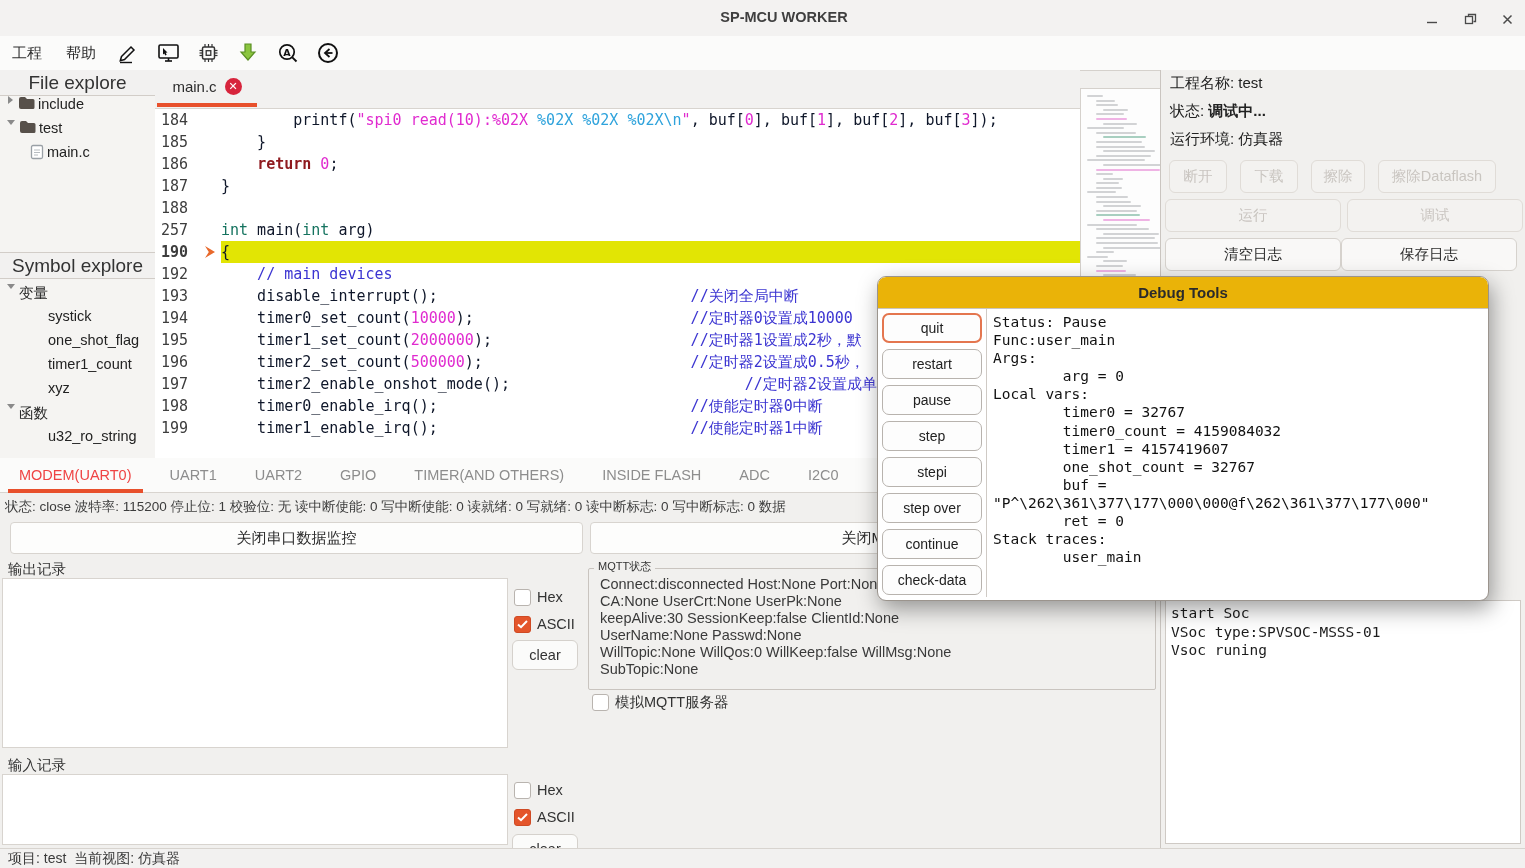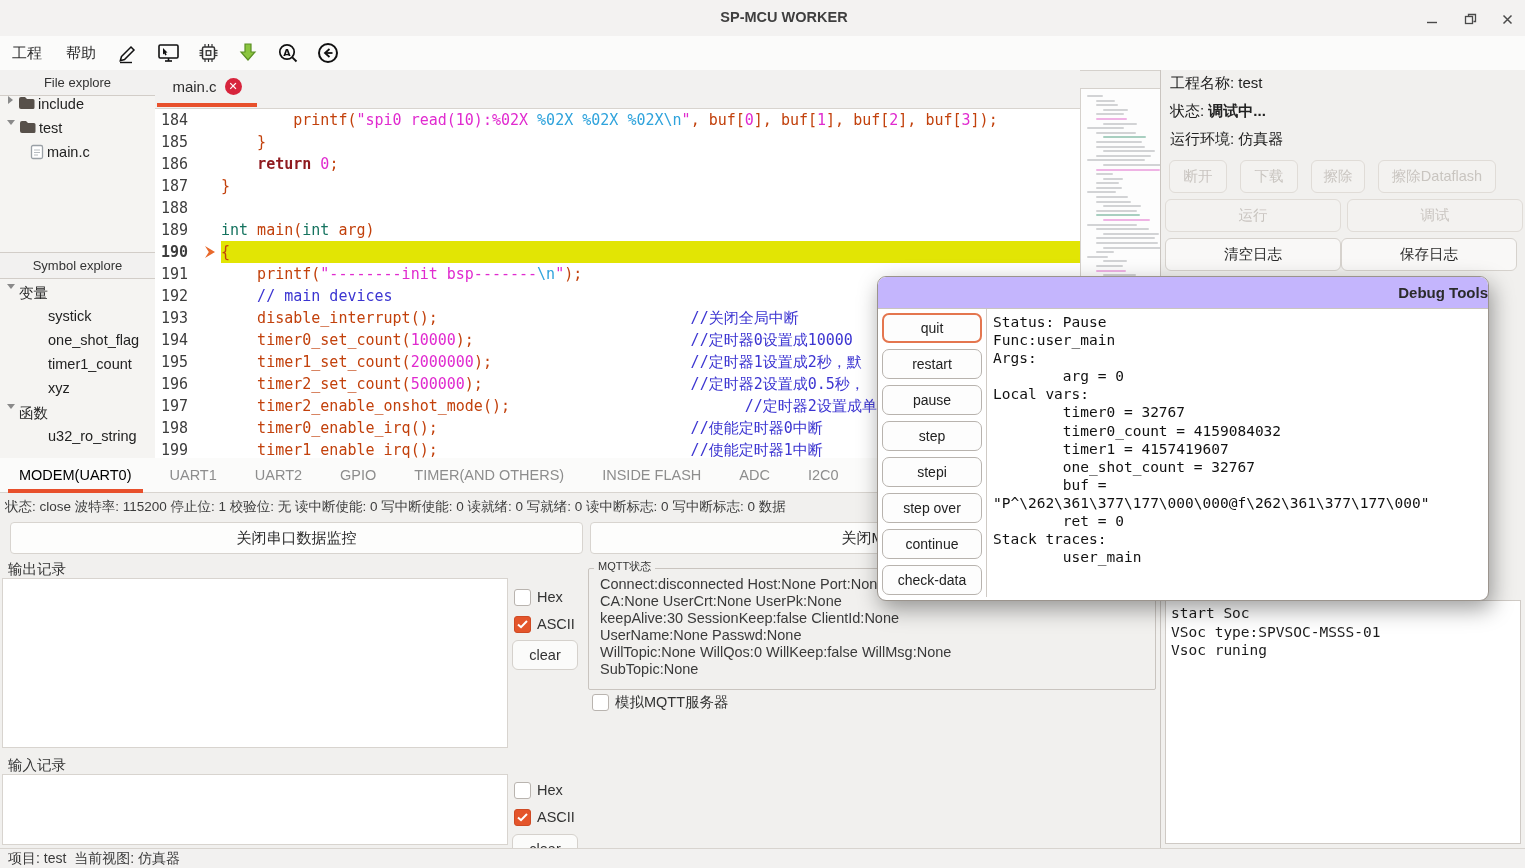--- a/index.html
+++ b/index.html
@@ -13,21 +13,21 @@
   .winctl{position:absolute;top:8px;width:22px;height:22px;display:flex;align-items:center;justify-content:center;color:#4a4a4a;}
   .winctl svg{display:block;}
 
   
   .menubar{left:0;top:36px;width:1525px;height:34px;background:#fbfbfa;border-bottom:1px solid #d5d1cc;display:flex;align-items:center;}
   .menuitem{font-size:15px;color:#2f2f2f;padding:0 12px;}
   .tbicon{width:26px;height:26px;margin:0 7px;display:flex;align-items:center;justify-content:center;}
 
   
   .sidebar{left:0;top:70px;width:155px;height:390px;background:#f5f4f2;border-right:1px solid #cfcac5;overflow:hidden;}
-  .sb-head{height:25px;line-height:25px;text-align:center;font-size:13px;color:#333;background:#f2f1f0;border-bottom:1px solid #d2cdc8;}
+  .sb-head{height:25px;line-height:25px;text-align:center;font-size:19px;color:#333;background:#f2f1f0;border-bottom:1px solid #d2cdc8;}
   .sb-head.second{border-top:1px solid #d2cdc8;margin-top:84px;}
   .trow{display:flex;align-items:flex-start;height:24px;font-size:14.5px;color:#222;}
   .tri-r{width:0;height:0;border-top:4px solid transparent;border-bottom:4px solid transparent;border-left:5px solid #8a8a8a;margin:0 5px 0 8px;}
   .tri-d{width:0;height:0;border-left:4px solid transparent;border-right:4px solid transparent;border-top:5px solid #8a8a8a;margin:0 4px 0 7px;}
   .tree-ic{margin-right:3px;display:flex;}
   .ind1{margin-left:30px;}
   .ind2{margin-left:48px;}
 
   
   .editor{left:155px;top:70px;width:925px;height:390px;background:#f2f1f0;overflow:hidden;}
@@ -36,21 +36,21 @@
   .etab-underline{position:absolute;left:2px;top:33px;width:100px;height:4px;background:#e8502c;}
   .closecirc{width:17px;height:17px;border-radius:50%;background:#d7243c;color:#fff;font-size:11px;font-weight:bold;display:flex;align-items:center;justify-content:center;line-height:1;}
   .codearea{position:absolute;left:0;top:38px;width:925px;height:352px;background:#ffffff;border-top:1px solid #d8d4cf;overflow:hidden;}
   .cl{display:flex;height:22px;line-height:22px;font-family:"DejaVu Sans Mono","Liberation Mono",monospace;font-size:15px;white-space:pre;}
   .ln{width:44px;flex:0 0 44px;text-align:left;padding-left:6px;color:#3d3d3d;}
   .mk{width:16px;flex:0 0 16px;position:relative;}
   .cl.cur .mk i{position:absolute;left:0;top:5px;width:10px;height:12px;background:#e8692c;clip-path:polygon(0 0,100% 50%,0 100%,38% 50%);}
   .code{flex:1;overflow:hidden;}
   .cl.cur .code{background:#e2e504;}
   .cl.cur .ln{font-weight:bold;}
-  .sg-p{color:#c2410c;}
+  .sg-p{color:#0f172a;}
   .sg-s{color:#e02acf;}
   .sg-n{color:#e02acf;}
   .sg-e{color:#2fa3dc;}
   .sg-k{color:#8f1a1f;font-weight:bold;}
   .sg-t{color:#15735f;font-weight:normal;}
   .sg-m{color:#3b34d1;}
 
   
   .minimap{left:1080px;top:88px;width:80px;height:372px;background:#fdfdfd;border:1px solid #d5d1cc;border-right:none;overflow:hidden;padding-top:6px;box-sizing:border-box;}
   .mmbar{height:2px;margin-bottom:2.6px;border-radius:1px;}
@@ -62,41 +62,41 @@
   .btnrow{display:flex;gap:13px;padding-left:8px;margin-top:6px;}
   .pbtn{height:33px;border:1px solid #e0dcd7;border-radius:6px;background:#f3f2f0;color:#c9c5c0;font-size:14.5px;display:flex;align-items:center;justify-content:center;box-sizing:border-box;}
   .pbtn.on{color:#2c2c2c;border-color:#d6d2cd;background:#f9f8f7;}
   .soclog{position:absolute;left:4px;top:530px;width:356px;height:244px;background:#ffffff;border:1px solid #cfcac5;box-sizing:border-box;}
   .soclog pre{margin:0;padding:3px 5px;font-family:"DejaVu Sans Mono","Liberation Mono",monospace;font-size:14.5px;line-height:18.5px;color:#1c1c1c;}
 
   
   .bottom{left:0;top:458px;width:1160px;height:390px;background:#f1f0ee;}
   .btabs{height:34px;background:#fbfbfa;border-bottom:1px solid #d8d4cf;display:flex;align-items:center;position:relative;}
   .btab{padding:0 19px;font-size:14.5px;color:#8d8d8d;height:30px;line-height:30px;position:relative;white-space:nowrap;}
-  .btab.active{color:#000000;}
+  .btab.active{color:#ef4444;}
   .btab.active::after{content:"";position:absolute;left:8px;right:8px;bottom:-3px;height:4px;background:#e8502c;}
   .sstatus{height:27px;line-height:27px;font-size:13.5px;color:#3c3c3c;padding-left:5px;white-space:nowrap;overflow:hidden;}
   .widebtns{display:flex;gap:7px;padding:2px 2px 0 2px;}
   .wbtn{height:32px;background:#fdfdfc;border:1px solid #d8d4cf;border-radius:4px;font-size:15px;color:#2b2b2b;display:flex;align-items:center;justify-content:center;box-sizing:border-box;}
 
   .seclabel{font-size:14.5px;color:#333;}
   .whitebox{background:#fff;border:1px solid #d8d4cf;box-sizing:border-box;}
   .cbrow{display:flex;align-items:center;gap:6px;height:22px;}
   .cb{width:17px;height:17px;border:1px solid #b9b4af;border-radius:3px;background:#fff;box-sizing:border-box;display:flex;align-items:center;justify-content:center;}
   .cb.checked{background:#e4552b;border-color:#cf4a24;}
   .cblab{font-size:14.5px;color:#333;}
   .clearbtn{width:66px;height:30px;background:#fbfbfa;border:1px solid #d5d1cc;border-radius:6px;font-size:14.5px;color:#333;display:flex;align-items:center;justify-content:center;box-sizing:border-box;}
 
   .mqttbox{position:absolute;left:588px;top:568px;width:566px;height:120px;border:1px solid #c9c4bf;border-radius:2px;}
   .mqttleg{position:absolute;left:594px;top:559px;background:#f1f0ee;padding:0 4px;font-size:11px;color:#333;}
   .mqline{font-size:14.5px;color:#3a3a3a;line-height:17px;white-space:nowrap;}
 
   
   .dbgwin{left:877px;top:276px;width:612px;height:325px;background:#ffffff;border:1px solid #9b948d;border-radius:9px;box-shadow:3px 8px 22px rgba(0,0,0,0.38);z-index:50;box-sizing:border-box;overflow:hidden;}
-  .dbgtitle{height:31px;background:#c4b5fd;border-bottom:1px solid #c9c4bf;text-align:right;line-height:31px;font-size:15px;font-weight:bold;color:#2b2b2b;border-radius:8px 8px 0 0;}
+  .dbgtitle{height:31px;background:#eab308;border-bottom:1px solid #c9c4bf;text-align:center;line-height:31px;font-size:15px;font-weight:bold;color:#2b2b2b;border-radius:8px 8px 0 0;}
   .dbtncol{position:absolute;left:4px;top:36px;width:103px;}
   .dbtn{width:100px;height:30px;margin-bottom:6px;background:#fdfdfd;border:1px solid #b8b3ae;border-radius:7px;font-size:14px;color:#222;display:flex;align-items:center;justify-content:center;box-sizing:border-box;}
   .dbtn.focus{border:2px solid #e4764f;}
   .dbgpre{position:absolute;left:108px;top:32px;right:3px;bottom:3px;border-left:1px solid #cfcac5;margin:0;padding:4px 6px;font-family:"DejaVu Sans Mono","Liberation Mono",monospace;font-size:14.5px;line-height:18.1px;color:#111;white-space:pre;overflow:hidden;}
 
   
   .statusbar{left:0;top:848px;width:1525px;height:20px;background:#f2f1f0;border-top:1px solid #d8d4cf;font-size:14px;color:#3a3a3a;line-height:19px;padding-left:8px;box-sizing:border-box;}
 </style>
 </head>
 <body>
@@ -252,23 +252,22 @@
         <span class="closecirc">✕</span>
       </div>
       <div class="etab-underline"></div>
     </div>
     <div class="codearea" id="editor-lines">
         <div class="cl"><span class="ln">184</span><span class="mk"></span><span class="code"><span class="sg-p">        printf(</span><span class="sg-s">"spi0 read(10):%02X </span><span class="sg-e">%02X </span><span class="sg-e">%02X </span><span class="sg-e">%02X</span><span class="sg-e">\n</span><span class="sg-s">"</span><span class="sg-p">, buf[</span><span class="sg-n">0</span><span class="sg-p">], buf[</span><span class="sg-n">1</span><span class="sg-p">], buf[</span><span class="sg-n">2</span><span class="sg-p">], buf[</span><span class="sg-n">3</span><span class="sg-p">]);</span></span></div>
         <div class="cl"><span class="ln">185</span><span class="mk"></span><span class="code"><span class="sg-p">    }</span></span></div>
         <div class="cl"><span class="ln">186</span><span class="mk"></span><span class="code"><span class="sg-p">    </span><span class="sg-k">return</span><span class="sg-p"> </span><span class="sg-n">0</span><span class="sg-p">;</span></span></div>
         <div class="cl"><span class="ln">187</span><span class="mk"></span><span class="code"><span class="sg-p">}</span></span></div>
         <div class="cl"><span class="ln">188</span><span class="mk"></span><span class="code"></span></div>
-        <div class="cl"><span class="ln">189</span><span class="mk"></span><span class="code"><span class="sg-t">int</span><span class="sg-p"> main(</span><span class="sg-t">int</span><span class="sg-p"> arg)</span></span></div>
+        <div class="cl"><span class="ln">257</span><span class="mk"></span><span class="code"><span class="sg-t">int</span><span class="sg-p"> main(</span><span class="sg-t">int</span><span class="sg-p"> arg)</span></span></div>
         <div class="cl cur"><span class="ln">190</span><span class="mk"><i></i></span><span class="code"><span class="sg-p">{</span></span></div>
-        <div class="cl"><span class="ln">191</span><span class="mk"></span><span class="code"><span class="sg-p">    printf(</span><span class="sg-s">"--------init bsp-------</span><span class="sg-e">\n</span><span class="sg-s">"</span><span class="sg-p">);</span></span></div>
         <div class="cl"><span class="ln">192</span><span class="mk"></span><span class="code"><span class="sg-m">    // main devices</span></span></div>
         <div class="cl"><span class="ln">193</span><span class="mk"></span><span class="code"><span class="sg-p">    disable_interrupt();</span><span class="sg-m">                            //关闭全局中断</span></span></div>
         <div class="cl"><span class="ln">194</span><span class="mk"></span><span class="code"><span class="sg-p">    timer0_set_count(</span><span class="sg-n">10000</span><span class="sg-p">);</span><span class="sg-m">                        //定时器0设置成10000</span></span></div>
         <div class="cl"><span class="ln">195</span><span class="mk"></span><span class="code"><span class="sg-p">    timer1_set_count(</span><span class="sg-n">2000000</span><span class="sg-p">);</span><span class="sg-m">                      //定时器1设置成2秒，默</span></span></div>
         <div class="cl"><span class="ln">196</span><span class="mk"></span><span class="code"><span class="sg-p">    timer2_set_count(</span><span class="sg-n">500000</span><span class="sg-p">);</span><span class="sg-m">                       //定时器2设置成0.5秒，</span></span></div>
         <div class="cl"><span class="ln">197</span><span class="mk"></span><span class="code"><span class="sg-p">    timer2_enable_onshot_mode();</span><span class="sg-m">                          //定时器2设置成单</span></span></div>
         <div class="cl"><span class="ln">198</span><span class="mk"></span><span class="code"><span class="sg-p">    timer0_enable_irq();</span><span class="sg-m">                            //使能定时器0中断</span></span></div>
         <div class="cl"><span class="ln">199</span><span class="mk"></span><span class="code"><span class="sg-p">    timer1_enable_irq();</span><span class="sg-m">                            //使能定时器1中断</span></span></div>
       </div>
   </div>

